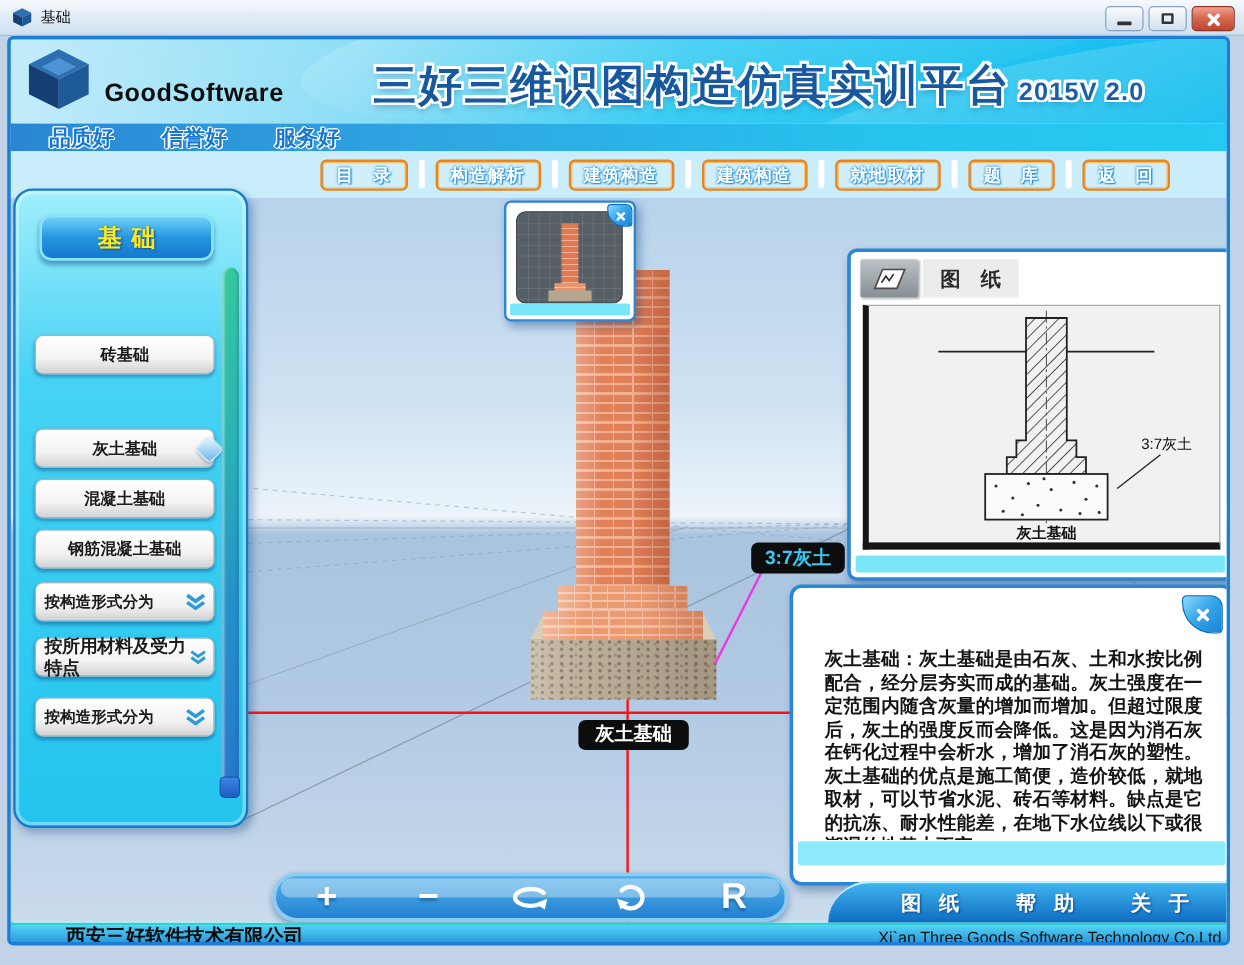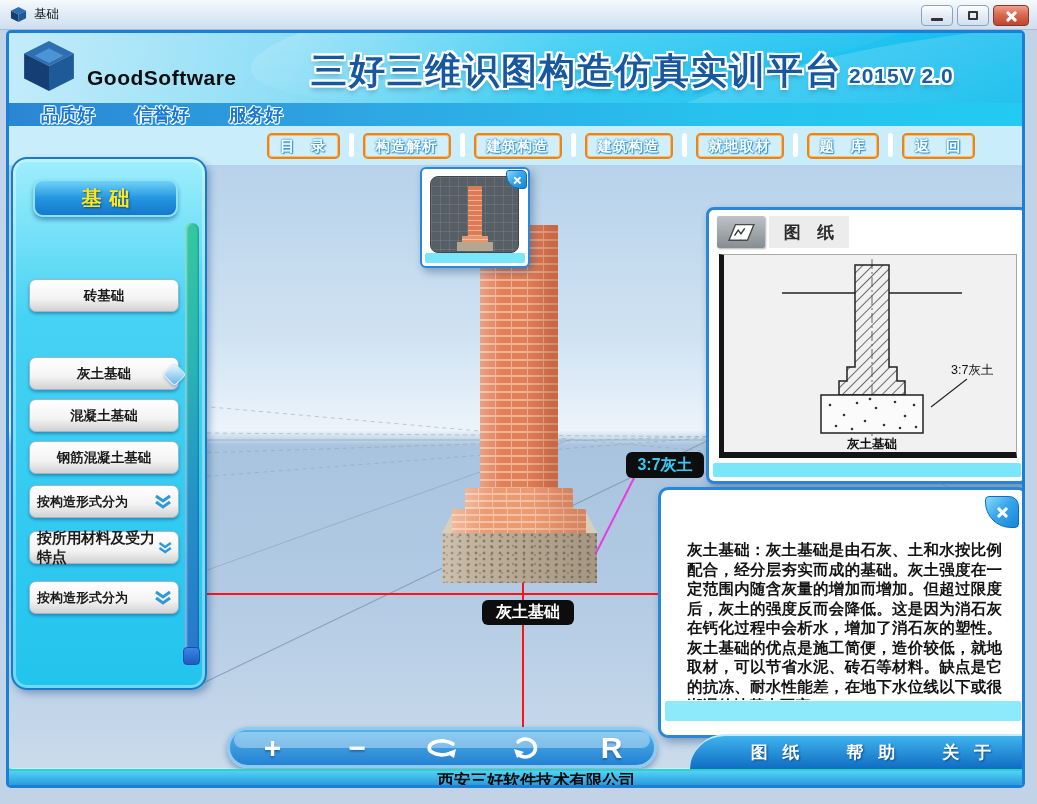--- a/index.html
+++ b/index.html
@@ -145,21 +145,21 @@
     background:rgba(255,255,255,.35);pointer-events:none}
   .tool{flex:1;display:flex;align-items:center;justify-content:center;color:#fff;font-size:30px;font-weight:900;cursor:pointer;
     text-shadow:0 2px 2px rgba(0,40,90,.35);position:relative;background:none;border:none;font-family:inherit}
 
   
   .flinks{position:absolute;left:681px;top:701px;width:338px;height:35px;border-radius:40px 0 0 0;border-top:2px solid #bfeffc;
     background:linear-gradient(#3fb4ee,#0f6cc2);display:flex;align-items:center;justify-content:flex-end;gap:42px;padding-right:32px}
   .flink{color:#fff;font-size:17px;font-weight:bold;letter-spacing:5px;cursor:pointer;white-space:nowrap;
     text-shadow:1px 1px 2px #0a4a90;background:none;border:none;font-family:inherit}
   .bottom-bar{position:absolute;left:0;top:736px;width:1019px;height:22px;border-top:2px solid #2ed2cc;
-    background:linear-gradient(#52d2f6,#1a84d0);display:flex;align-items:center;justify-content:center;padding:0 10px 0 46px}
+    background:linear-gradient(#52d2f6,#1a84d0);display:flex;align-items:center;justify-content:space-between;padding:0 10px 0 46px}
   .company-cn{font-size:16.5px;font-weight:bold;color:#0a0a0a;white-space:nowrap}
   .company-en{font-size:13.5px;color:#101010;white-space:nowrap}
 </style>
 </head>
 <body>
 
 <div class="screen">
 
   <div class="titlebar">
     <svg width="17" height="17" viewBox="0 0 54 54">
@@ -370,16 +370,17 @@
     </div>
 
     <div class="flinks">
       <button class="flink">图 纸</button>
       <button class="flink">帮 助</button>
       <button class="flink">关 于</button>
     </div>
 
     <div class="bottom-bar">
       <span class="company-cn">西安三好软件技术有限公司</span>
+      <span class="company-en">Xi`an Three Goods Software Technology Co.Ltd</span>
     </div>
 
   </div>
 </div>
 
 </body></html>

